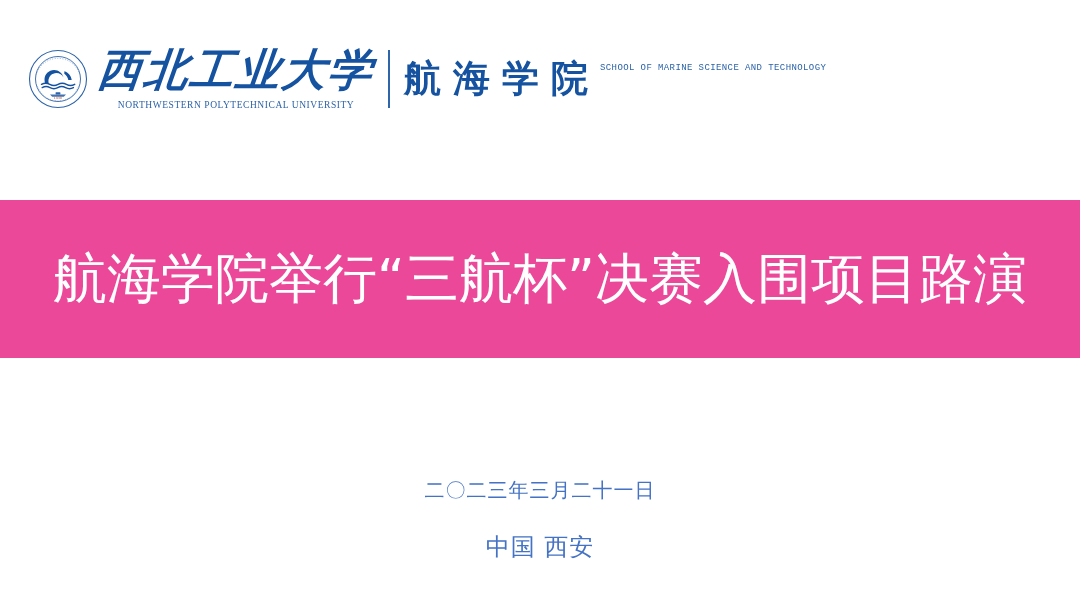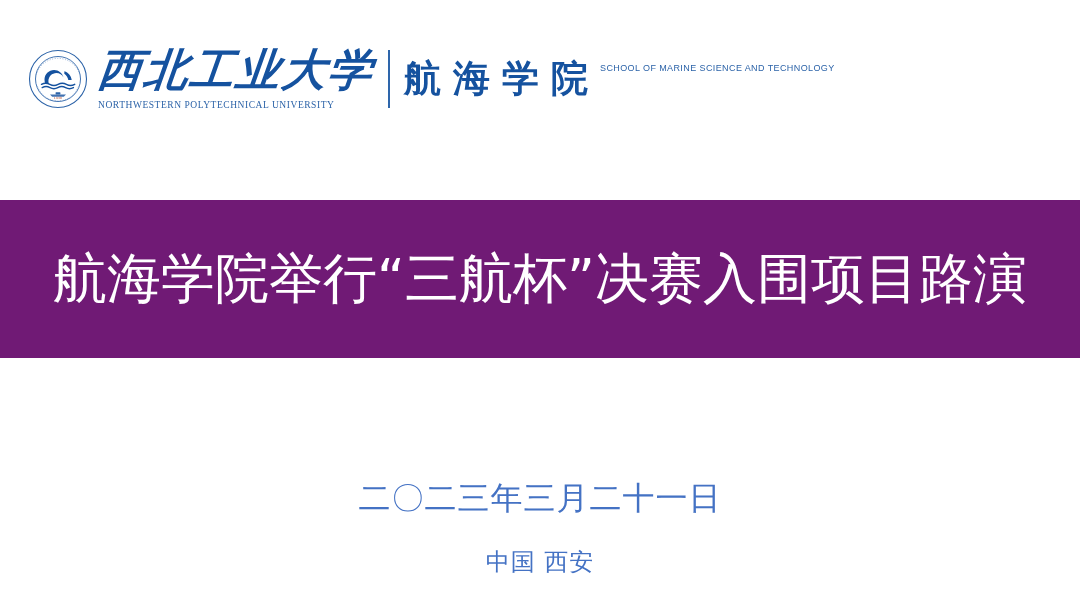--- a/index.html
+++ b/index.html
@@ -57,21 +57,21 @@
     white-space: nowrap;
     transform: skewX(-6deg);
   }
   .univ-en {
     font-family: "Liberation Serif", "DejaVu Serif", serif;
     font-size: 9.5px;
     letter-spacing: 0.55px;
     color: #2c63a8;
     white-space: nowrap;
     margin-top: 6px;
-    text-align: left;
+    text-align: center;
   }
 
   .logo-divider {
     width: 2px;
     height: 58px;
     background: #2e66ab;
     margin: 0 14px 0 2px;
     flex: 0 0 2px;
   }
 
@@ -82,38 +82,38 @@
   .school-cn {
     font-family: "DejaVu Sans", "Liberation Sans", sans-serif;
     font-size: 37px;
     font-weight: 700;
     letter-spacing: 12px;
     color: #15529f;
     line-height: 1.1;
     white-space: nowrap;
   }
   .school-en {
-    font-family: Liberation Sans, sans-serif;
+    font-family: Liberation Mono, monospace;
     font-size: 9px;
     letter-spacing: 0.4px;
     color: #2c63a8;
     white-space: nowrap;
     margin-top: 4px;
     text-align: center;
     padding-right: 12px;
   }
 
   
   .title-banner {
     position: absolute;
     left: 0;
     top: 200px;
     width: 1080px;
     height: 158px;
-    background: #701a75;
+    background: #ec4899;
     display: flex;
     align-items: center;
     justify-content: center;
   }
   .title-text {
     font-family: "DejaVu Sans", "Liberation Sans", sans-serif;
     font-size: 54px;
     font-weight: 400;
     color: #ffffff;
     letter-spacing: 0px;
@@ -124,21 +124,21 @@
   
   .footer-block {
     position: absolute;
     left: 0;
     top: 478px;
     width: 1080px;
     text-align: center;
   }
   .footer-date {
     font-family: "DejaVu Sans", "Liberation Sans", sans-serif;
-    font-size: 32px;
+    font-size: 20px;
     color: #4472c4;
     letter-spacing: 1px;
     line-height: 1.28;
   }
   .footer-place {
     font-family: "DejaVu Sans", "Liberation Sans", sans-serif;
     font-size: 24px;
     color: #4472c4;
     letter-spacing: 1px;
     line-height: 1.28;

